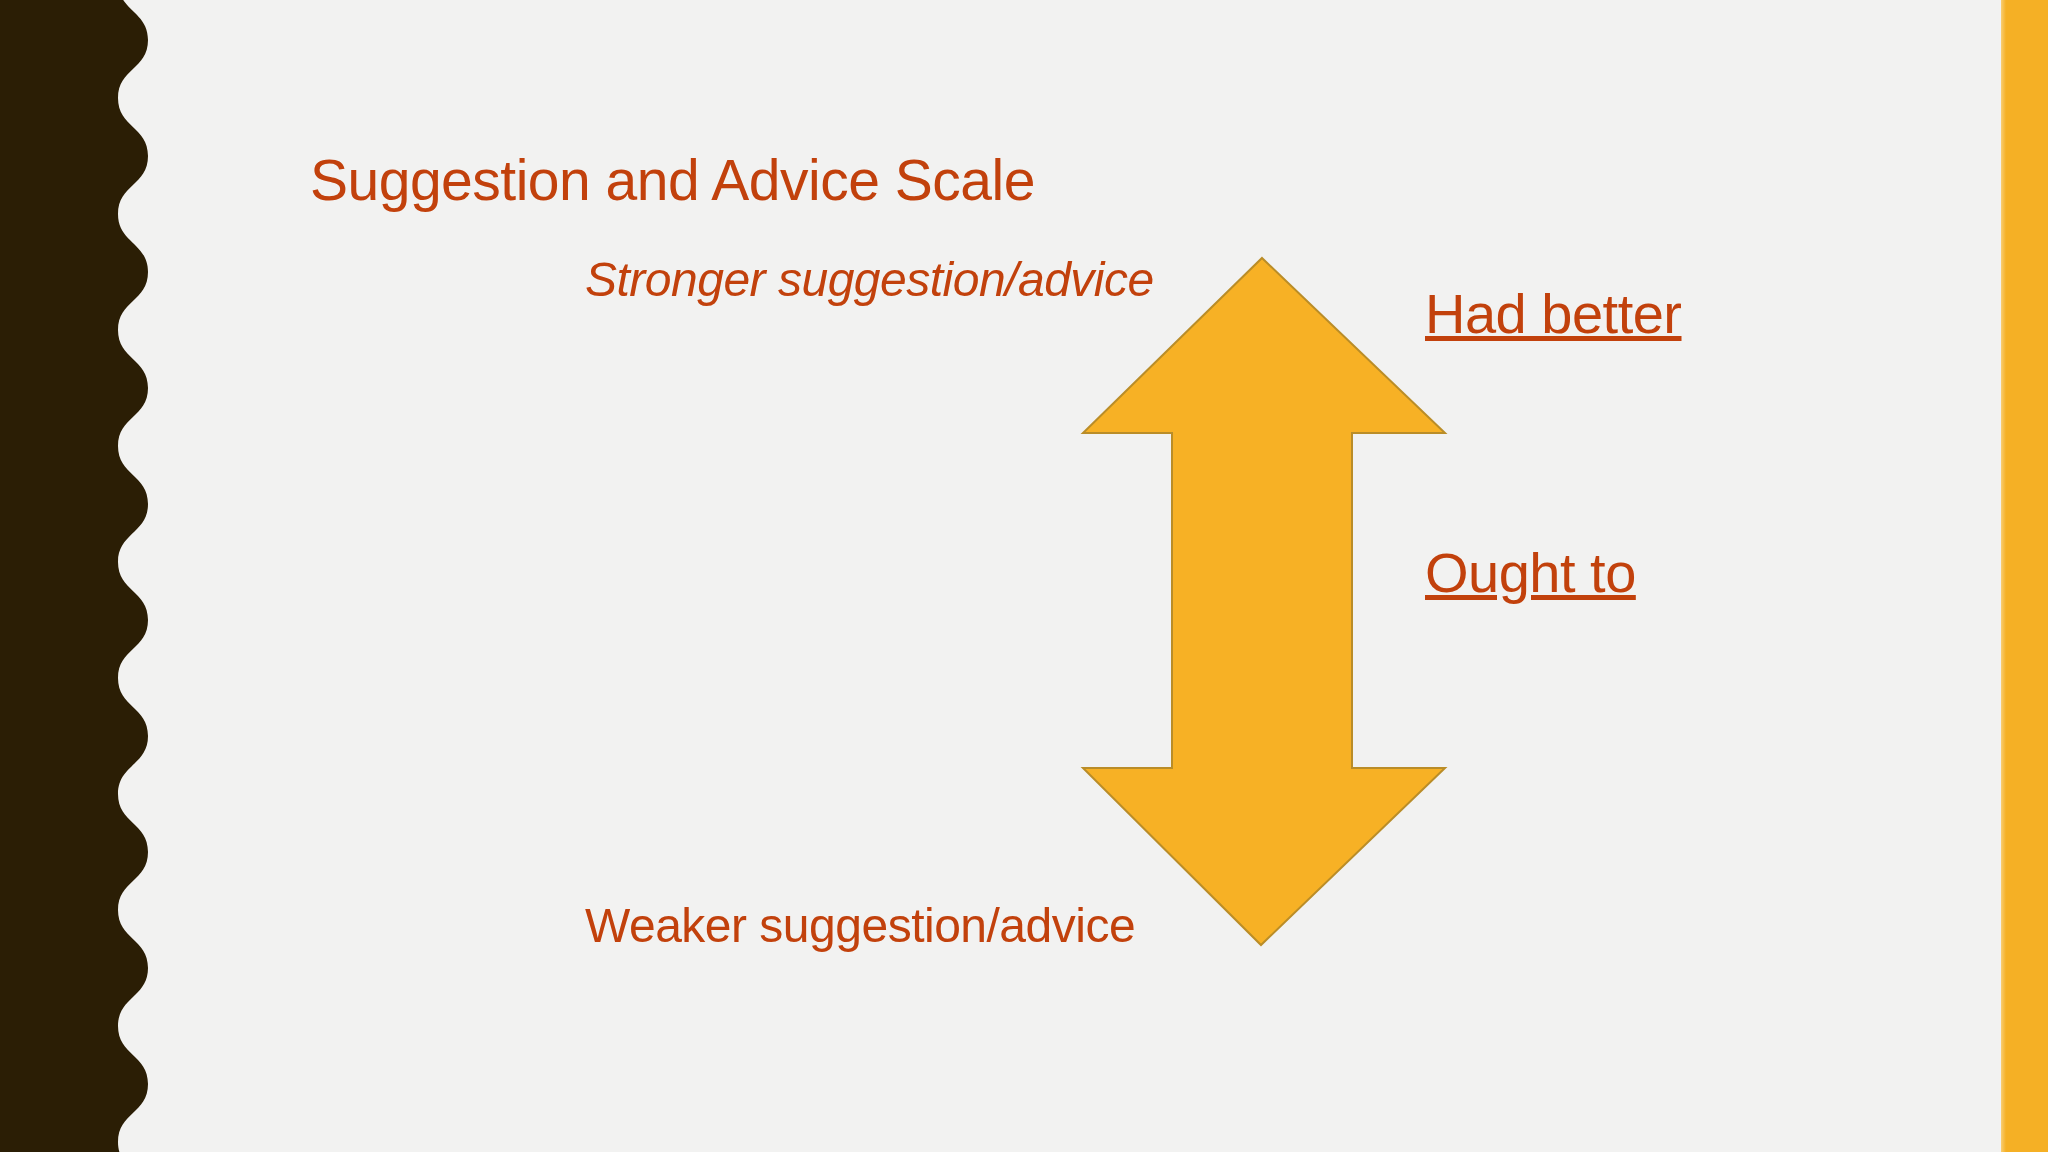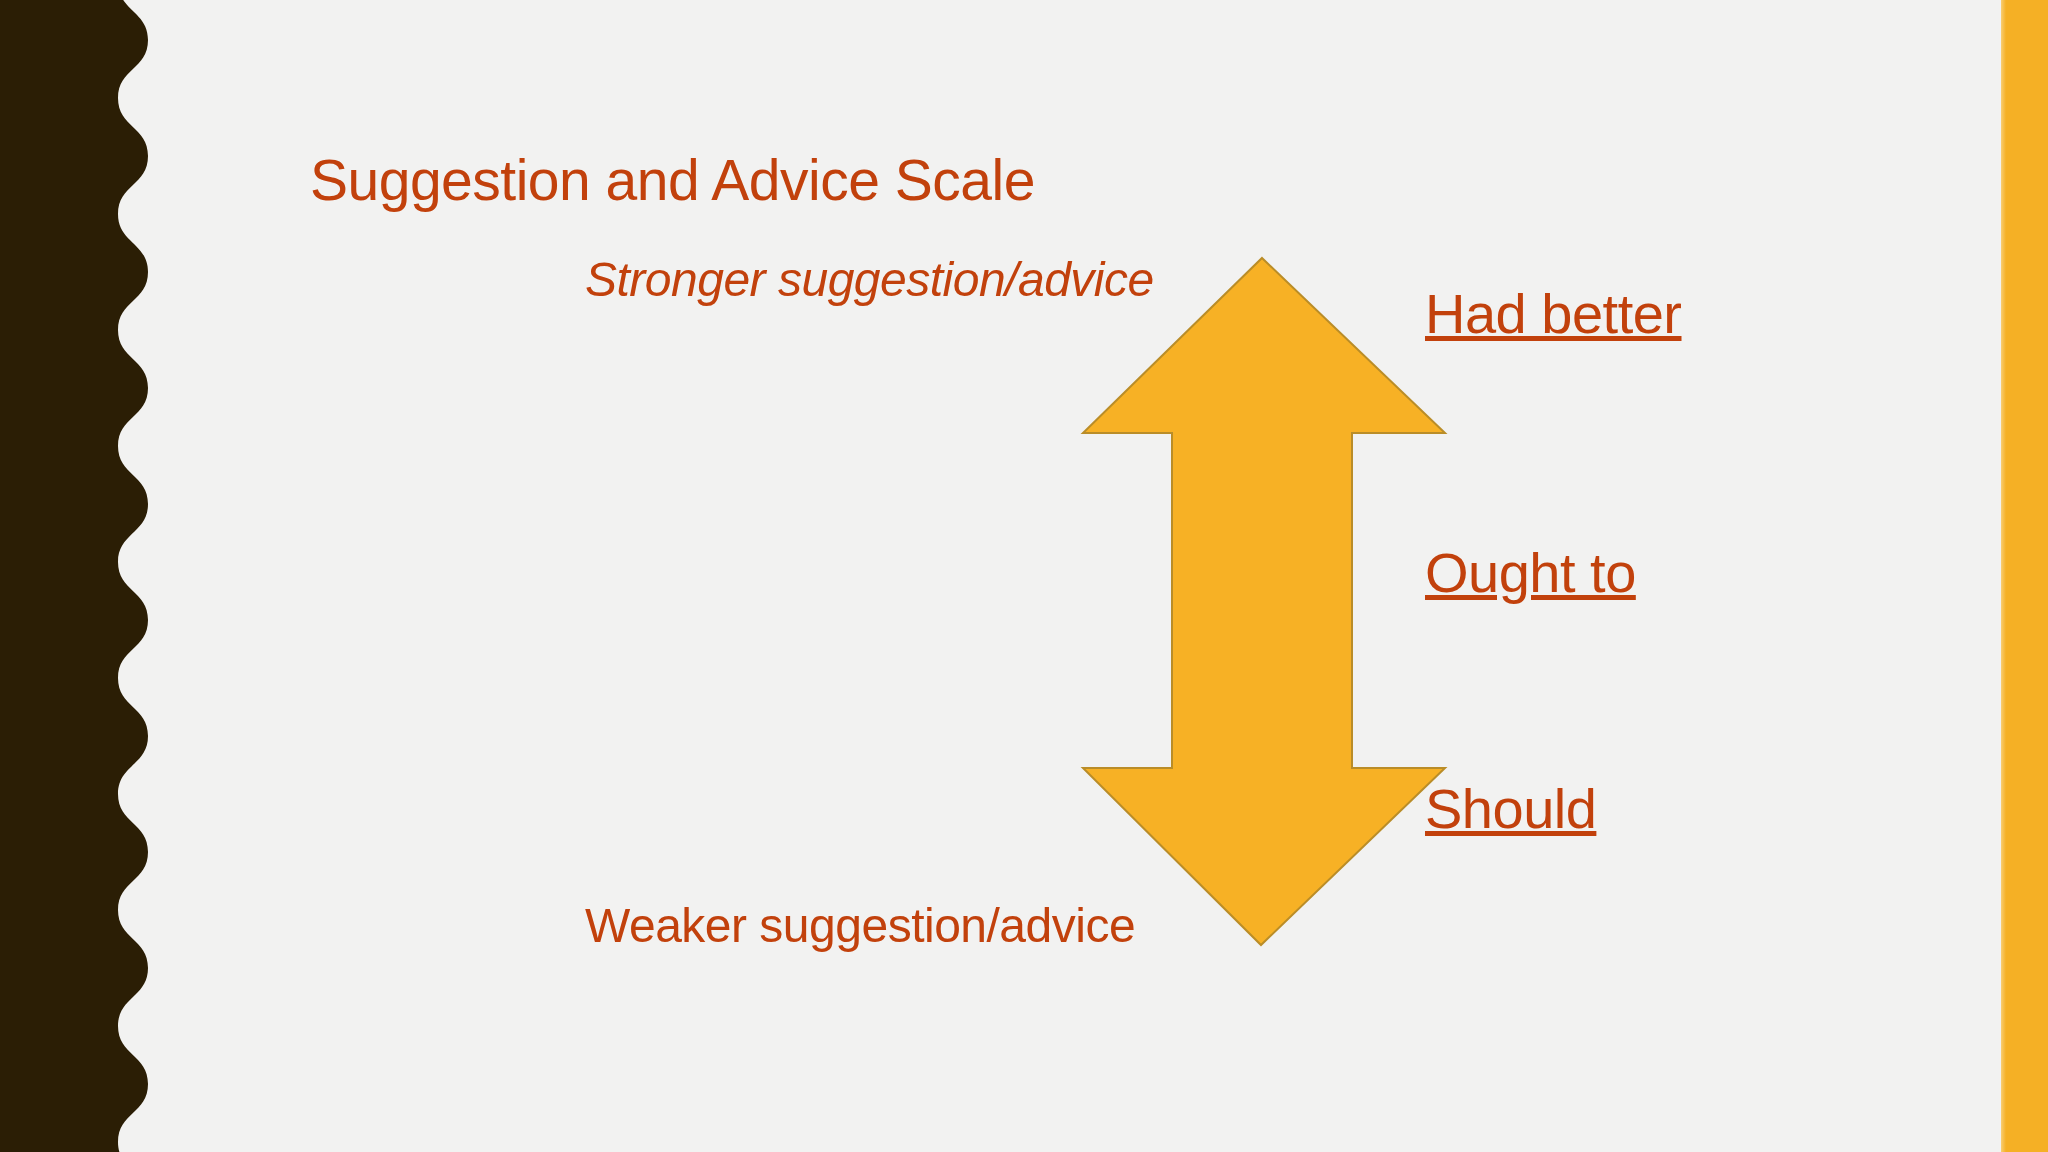--- a/index.html
+++ b/index.html
@@ -121,15 +121,14 @@
              L107,528
              L107,193
              L18,193
              Z"></path>
   </svg>
 
   <div class="txt verb verb-0">Had better</div>
 
   <div class="txt verb verb-1">Ought to</div>
 
-  <div class="txt verb verb-2">Should</div>
 
 </div>
 
 </body></html>

